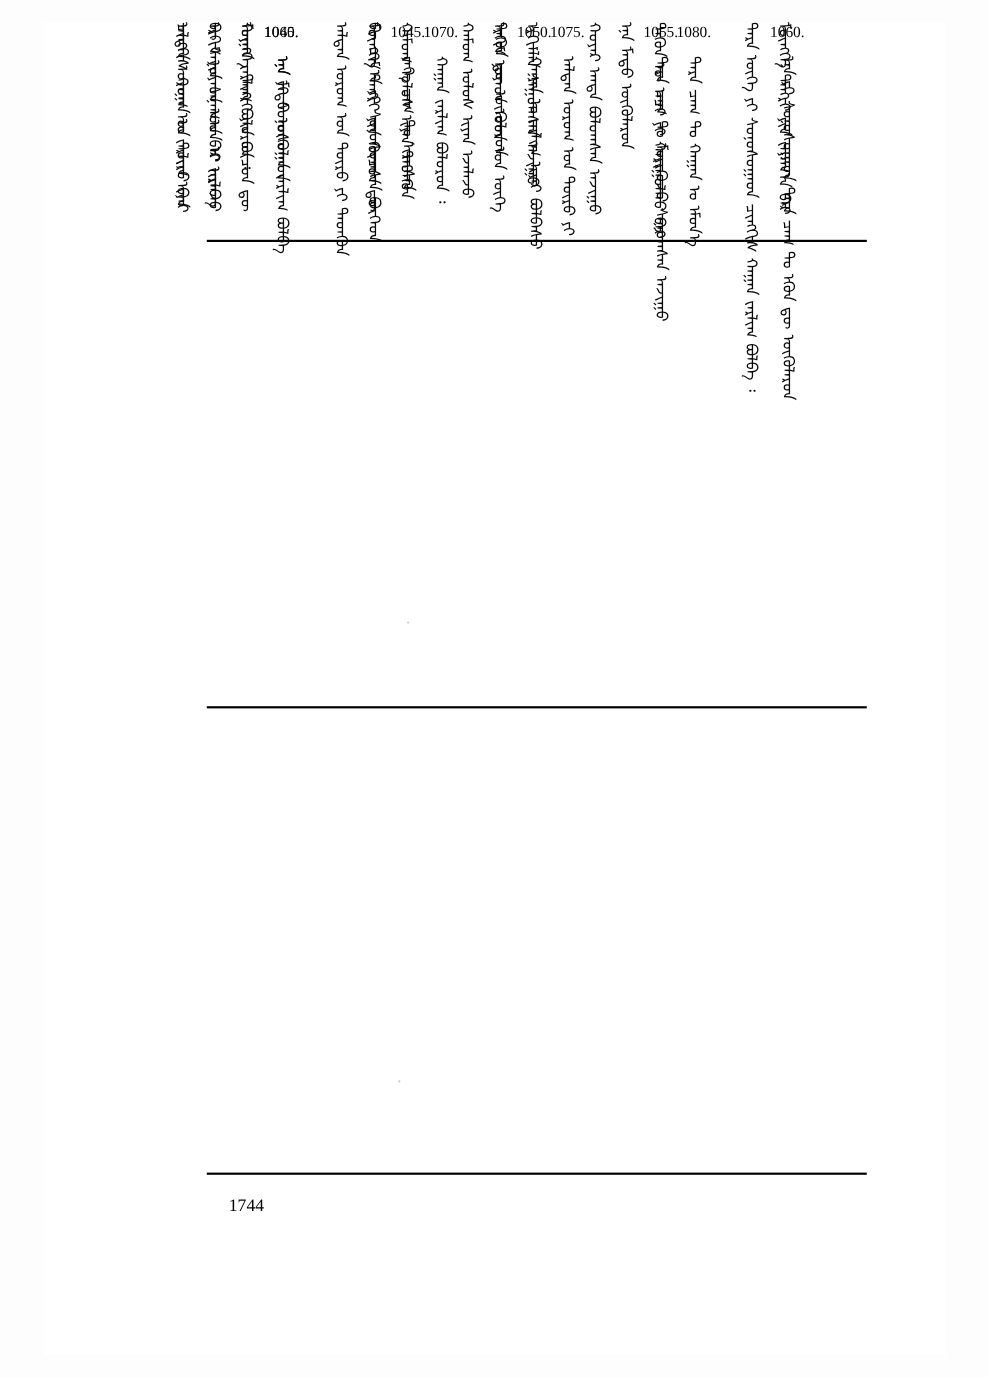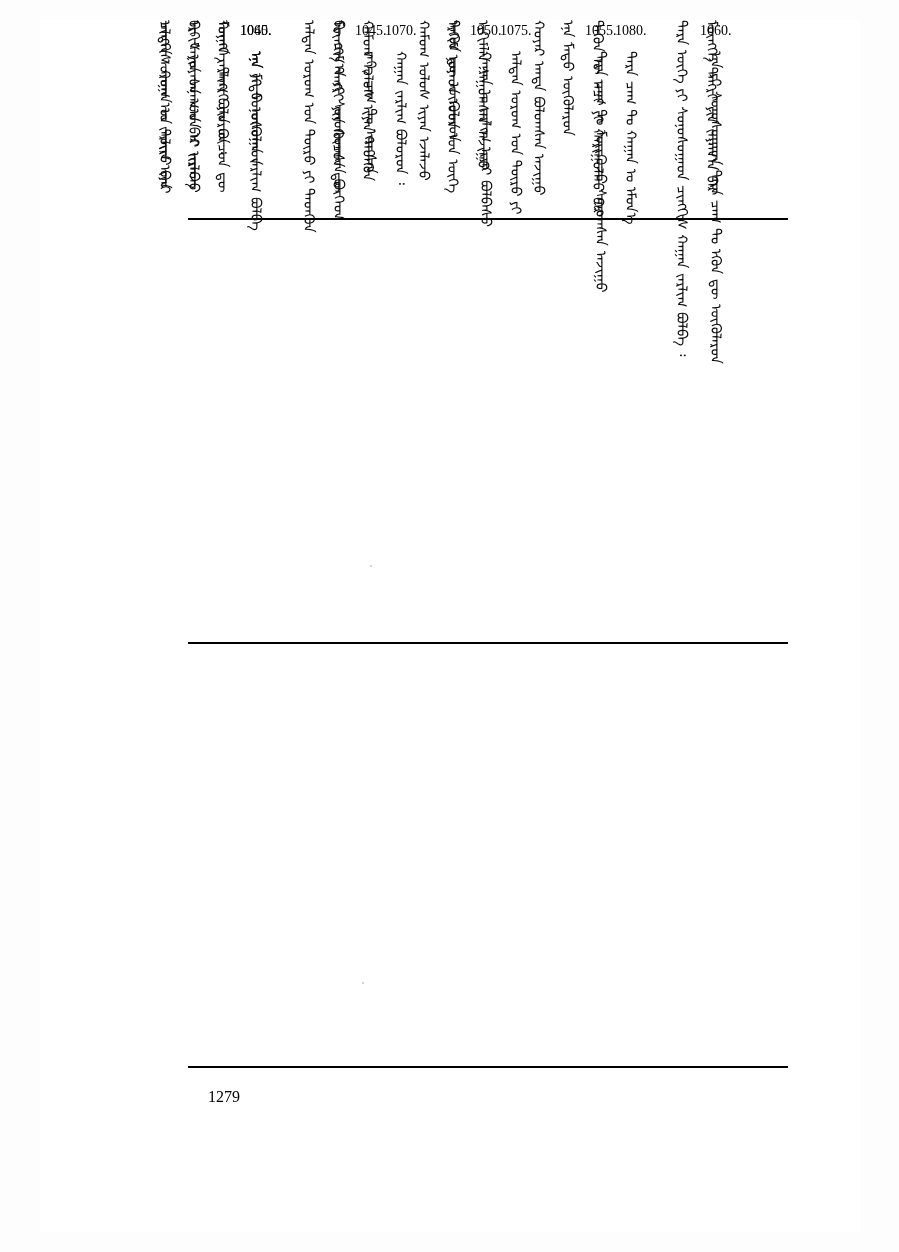--- a/index.html
+++ b/index.html
@@ -203,18 +203,18 @@
     <div class="vcol block-lower" style="left:171px;">
       <span>ᠮᠥᠩᠬᠡ ᠲᠡᠩᠷᠢ ᠶᠢᠨ ᠬᠦᠴᠦᠨ ᠳᠦ</span>
     </div>
     <div class="vcol block-lower" style="left:142px;">
       <span>ᠡᠷᠬᠢᠮ ᠨᠣᠶᠠᠳ ᠤᠳ ᠢ ᠵᠠᠷᠯᠠᠵᠤ</span>
     </div>
     <div class="vcol block-lower" style="left:113px;">
       <span>ᠠᠯᠳᠠᠨ ᠤᠷᠤᠭ ᠤᠨ ᠲᠥᠷᠥ ᠪᠡᠨ</span>
     </div>
 
-    <div class="folio">1279</div>
+    <div class="folio">1744</div>
 
     <div class="speck" style="left:330px; top:545px;"></div>
     <div class="speck" style="left:322px; top:962px;"></div>
   </div>
 </div>
 
 </body></html>

